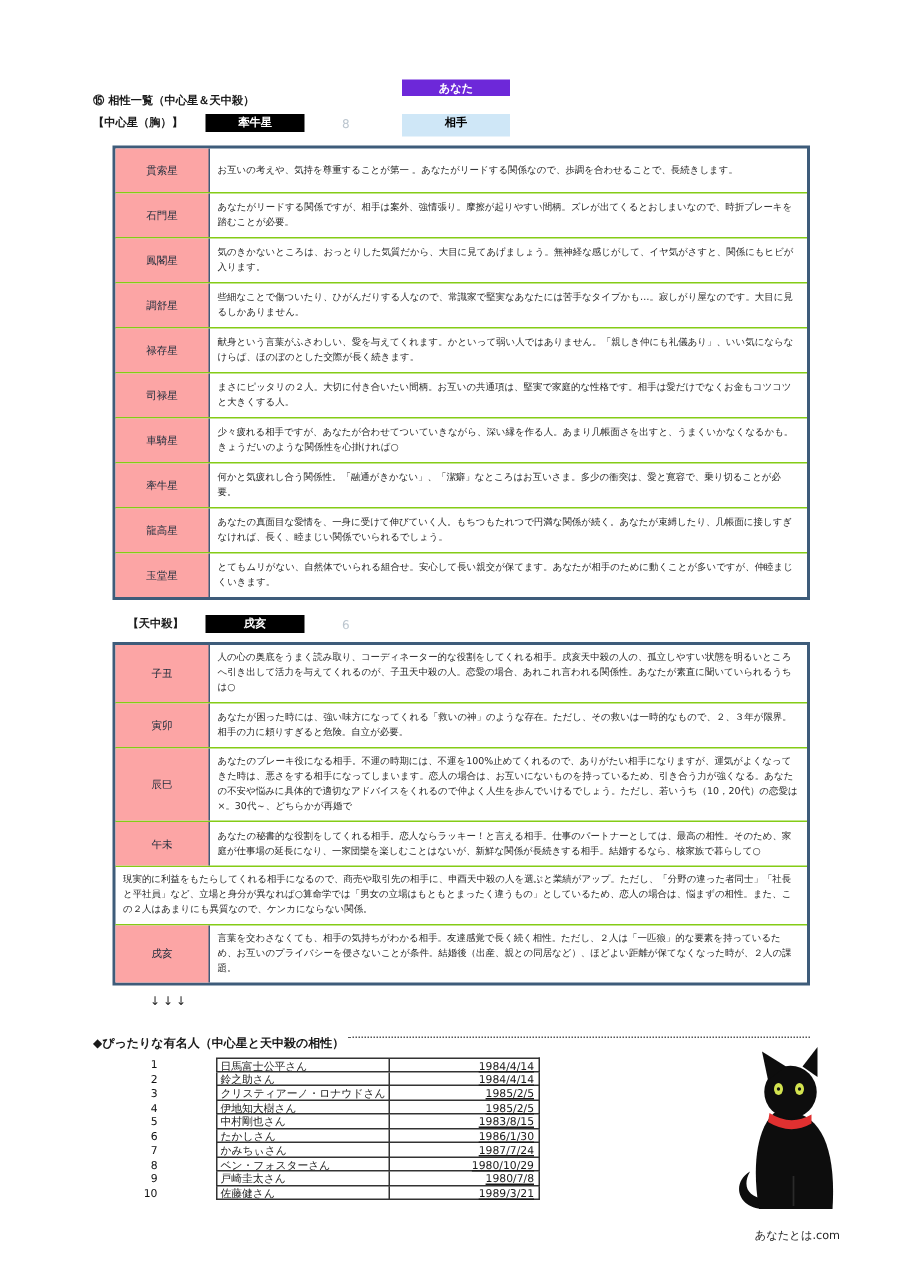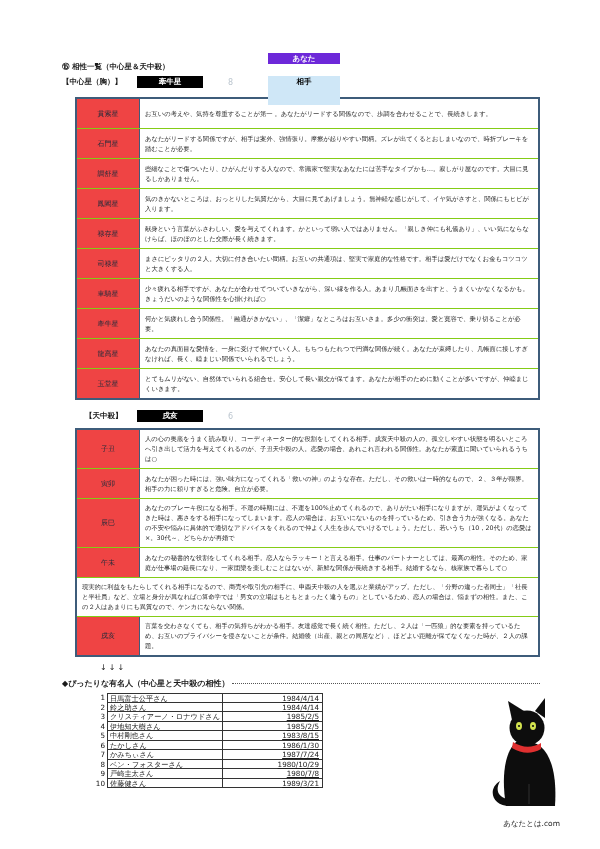--- a/index.html
+++ b/index.html
@@ -10,46 +10,46 @@
   
   .h1row{position:relative;height:11px;}
   .title{font-size:7.5px;font-weight:bold;white-space:nowrap;}
   .youbox{position:absolute;left:206px;top:-1px;width:72px;height:11px;background:#6d28d9;color:#fff;
           font-size:7.5px;font-weight:bold;text-align:center;line-height:11px;}
   .h2row{position:relative;height:13px;margin-top:11px;}
   .blabel{position:absolute;left:0;top:1px;font-size:7.5px;font-weight:bold;white-space:nowrap;}
   .blackbox{position:absolute;left:75px;top:0;width:66px;height:12px;background:#000;color:#fff;
             font-size:7.5px;font-weight:bold;text-align:center;line-height:12px;}
   .faintnum{position:absolute;left:166px;top:2px;font-size:8px;color:#bcc6cf;}
-  .partnerbox{position:absolute;left:206px;top:0;width:72px;height:29px;background:#cfe7f7;color:#000;
+  .partnerbox{position:absolute;left:206px;top:0;width:72px;height:15px;background:#cfe7f7;color:#000;
               font-size:7.5px;font-weight:bold;text-align:center;line-height:11px;}
 
   
   .stable{margin:8px 0 0 13px;width:465px;border:2px solid #3e5c7a;box-sizing:border-box;}
   .trow{display:flex;min-height:29px;border-top:1px solid #84cc16;}
   .trow:first-child{border-top:none;}
-  .tname{flex:none;width:62px;background:#ef4444;border-right:1px solid #3e5c7a;
+  .tname{flex:none;width:62px;background:#fca5a5;border-right:1px solid #3e5c7a;
          display:flex;align-items:center;justify-content:center;font-size:7px;color:#1c2b3a;}
   .tdesc{flex:1;display:flex;align-items:center;padding:4px 5px;font-size:6.3px;line-height:10px;color:#1f1f1f;}
 
   
   .subhead{position:relative;height:13px;margin-top:10px;}
   .subhead .blabel{left:23px;}
 
   .arrows{margin:6px 0 0 38px;font-size:8px;letter-spacing:2px;color:#222;}
 
   
-  .famoushead{display:flex;align-items:center;margin-top:6px;}
+  .famoushead{display:flex;align-items:flex-start;margin-top:18px;}
   .famoustitle{font-size:8px;font-weight:bold;white-space:nowrap;}
   .leader{flex:1;border-bottom:1.5px dotted #555;margin:0 0 2px 3px;height:1px;}
   .ftable{margin:4px 0 0 33px;}
   .frow{display:flex;height:9.5px;line-height:9px;font-size:7.2px;}
   .fnum{flex:none;width:10px;text-align:right;padding-right:2px;color:#111;}
   .fname{flex:none;width:116px;box-sizing:border-box;border:solid #333;border-width:0 1px 1px 1px;
-         padding-left:2px;overflow:hidden;white-space:nowrap;}
+         padding-left:2px;overflow:hidden;white-space:nowrap;margin-left:37px;}
   .fdate{flex:none;width:100px;box-sizing:border-box;border-bottom:1px solid #333;border-right:1px solid #333;
          text-align:right;padding-right:3px;text-decoration:underline;}
   .frow:first-child .fname,.frow:first-child .fdate{border-top:1px solid #333;}
 
   .cat{position:absolute;left:480px;top:698px;}
   .site{position:absolute;right:40px;top:819px;font-size:7.5px;color:#222;}
 </style>
 </head>
 <body>
 
@@ -74,29 +74,29 @@
             <span>お互いの考えや、気持を尊重することが第一 。あなたがリードする関係なので、歩調を合わせることで、長続きします。</span>
           </div>
       </div>
       <div class="trow">
         <div class="tname">石門星</div>
         <div class="tdesc">
             <span>あなたがリードする関係ですが、相手は案外、強情張り。摩擦が起りやすい間柄。ズレが出てくるとおしまいなので、時折ブレーキを踏むことが必要。</span>
           </div>
       </div>
       <div class="trow">
+        <div class="tname">鳳閣星</div>
+        <div class="tdesc">
+            <span>気のきかないところは、おっとりした気質だから、大目に見てあげましょう。無神経な感じがして、イヤ気がさすと、関係にもヒビが入ります。</span>
+          </div>
+      </div>
+      <div class="trow">
         <div class="tname">調舒星</div>
         <div class="tdesc">
             <span>些細なことで傷ついたり、ひがんだりする人なので、常識家で堅実なあなたには苦手なタイプかも…。寂しがり屋なのです。大目に見るしかありません。</span>
-          </div>
-      </div>
-      <div class="trow">
-        <div class="tname">鳳閣星</div>
-        <div class="tdesc">
-            <span>気のきかないところは、おっとりした気質だから、大目に見てあげましょう。無神経な感じがして、イヤ気がさすと、関係にもヒビが入ります。</span>
           </div>
       </div>
       <div class="trow">
         <div class="tname">禄存星</div>
         <div class="tdesc">
             <span>献身という言葉がふさわしい、愛を与えてくれます。かといって弱い人ではありません。「親しき仲にも礼儀あり」、いい気にならなけらば、ほのぼのとした交際が長く続きます。</span>
           </div>
       </div>
       <div class="trow">
         <div class="tname">司禄星</div>

